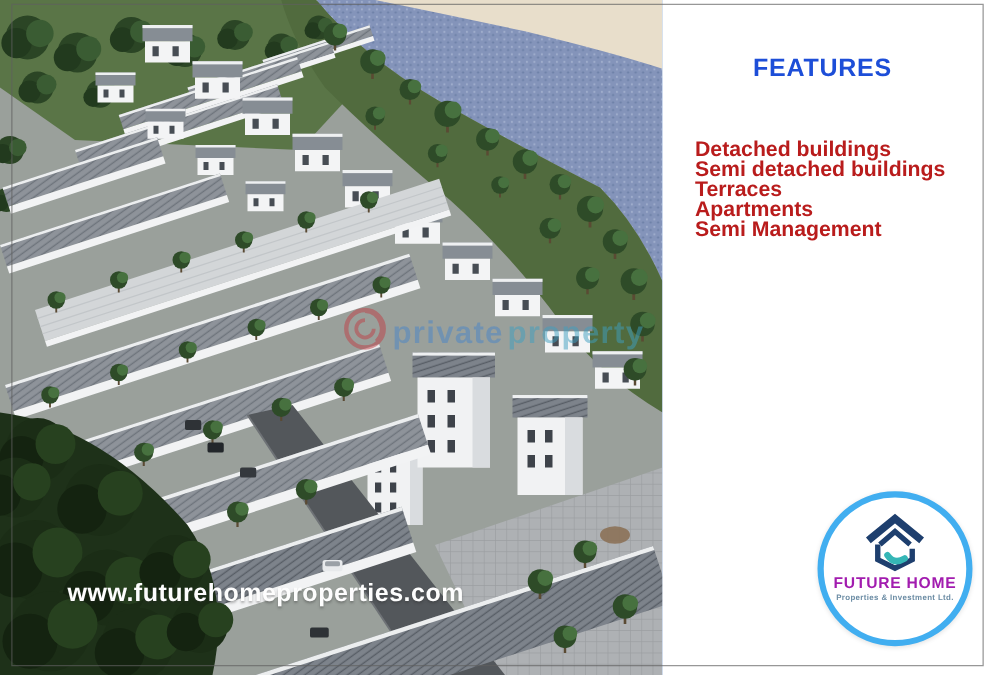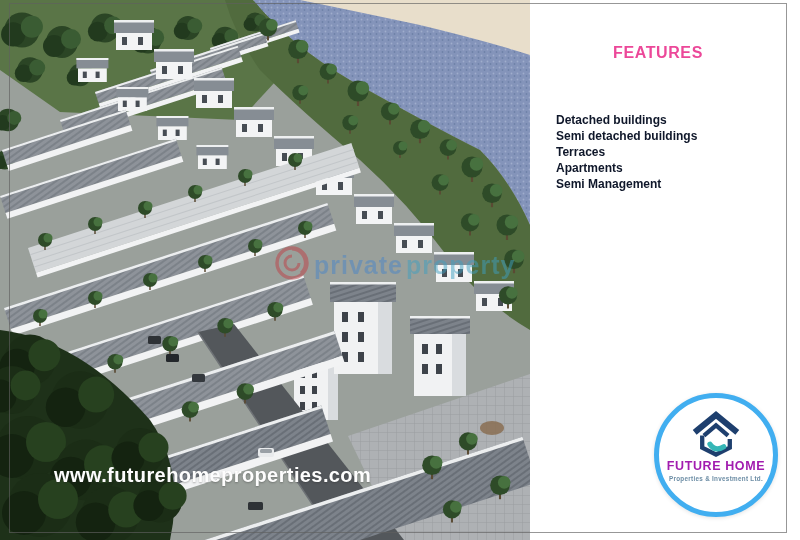--- a/index.html
+++ b/index.html
@@ -8,24 +8,24 @@
 
   
   .photo{position:absolute;left:0;top:0;width:530px;height:540px;overflow:hidden;background:#3b82f6;}
   .photo svg{display:block;}
   .site-url{position:absolute;left:54px;top:464px;color:#fdfdfd;font-size:20px;font-weight:600;
     letter-spacing:.4px;text-shadow:0 1px 2px rgba(40,40,40,.35);}
 
   
   .panel{position:absolute;left:530px;top:0;width:270px;height:540px;background:#ffffff;}
   .panel .title{margin:0;position:absolute;left:0;top:44px;width:256px;text-align:center;
-    font-size:16px;font-weight:700;letter-spacing:.6px;color:#ec4899;}
+    font-size:20px;font-weight:700;letter-spacing:.6px;color:#1d4ed8;}
   .panel .intro{margin:0;position:absolute;left:26px;top:82px;font-size:13.5px;font-weight:700;color:#3a3a3a;}
-  .panel .feature-list{position:absolute;left:26px;top:112px;font-size:12px;font-weight:600;
-    color:#0f172a;line-height:16px;}
+  .panel .feature-list{position:absolute;left:26px;top:112px;font-size:17px;font-weight:600;
+    color:#b91c1c;line-height:16px;}
 
   
   .logo{position:absolute;left:654px;top:393px;width:114px;height:114px;border:5px solid #41aef0;
     border-radius:50%;background:#ffffff;box-shadow:0 1px 4px rgba(0,0,0,.12);text-align:center;}
   .logo svg{display:block;margin:10px auto 0 auto;}
   .logo .brand{font-size:12.5px;font-weight:700;letter-spacing:.6px;color:#a21caf;margin-top:1px;}
   .logo .sub{font-size:6.3px;font-weight:600;letter-spacing:.3px;color:#6b8ca4;margin-top:2px;}
 
   
   .frame{position:absolute;left:9px;top:3px;width:776px;height:528px;

